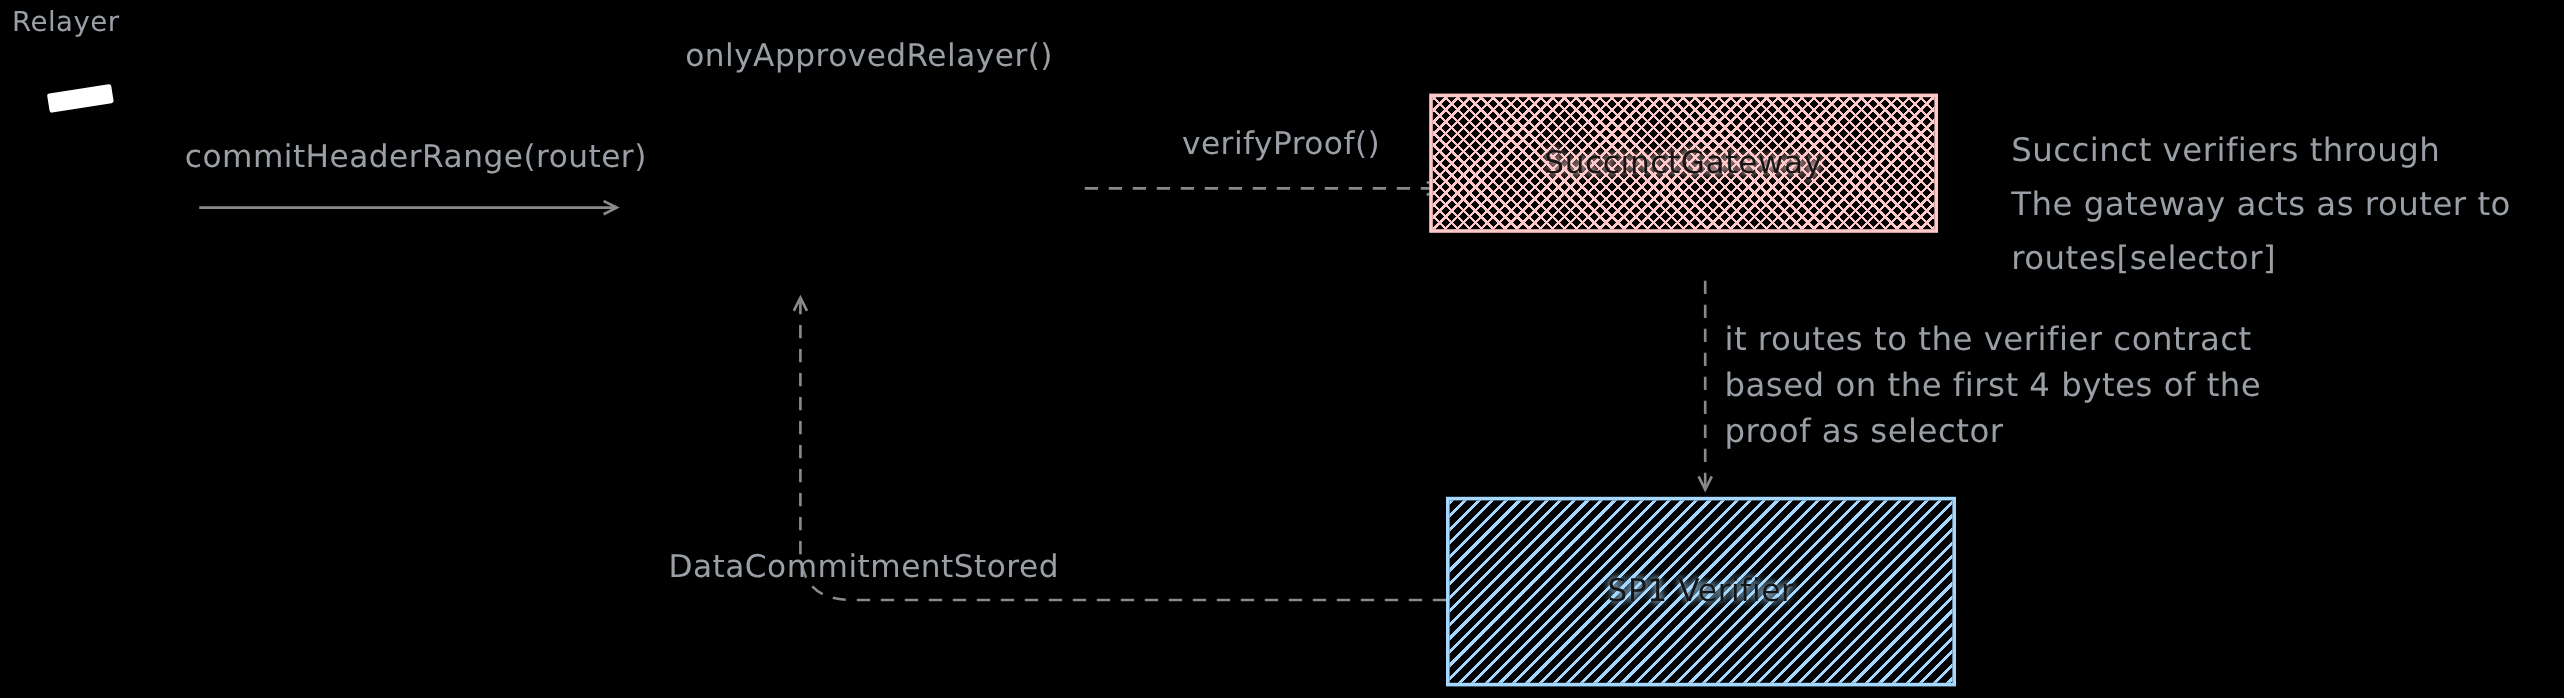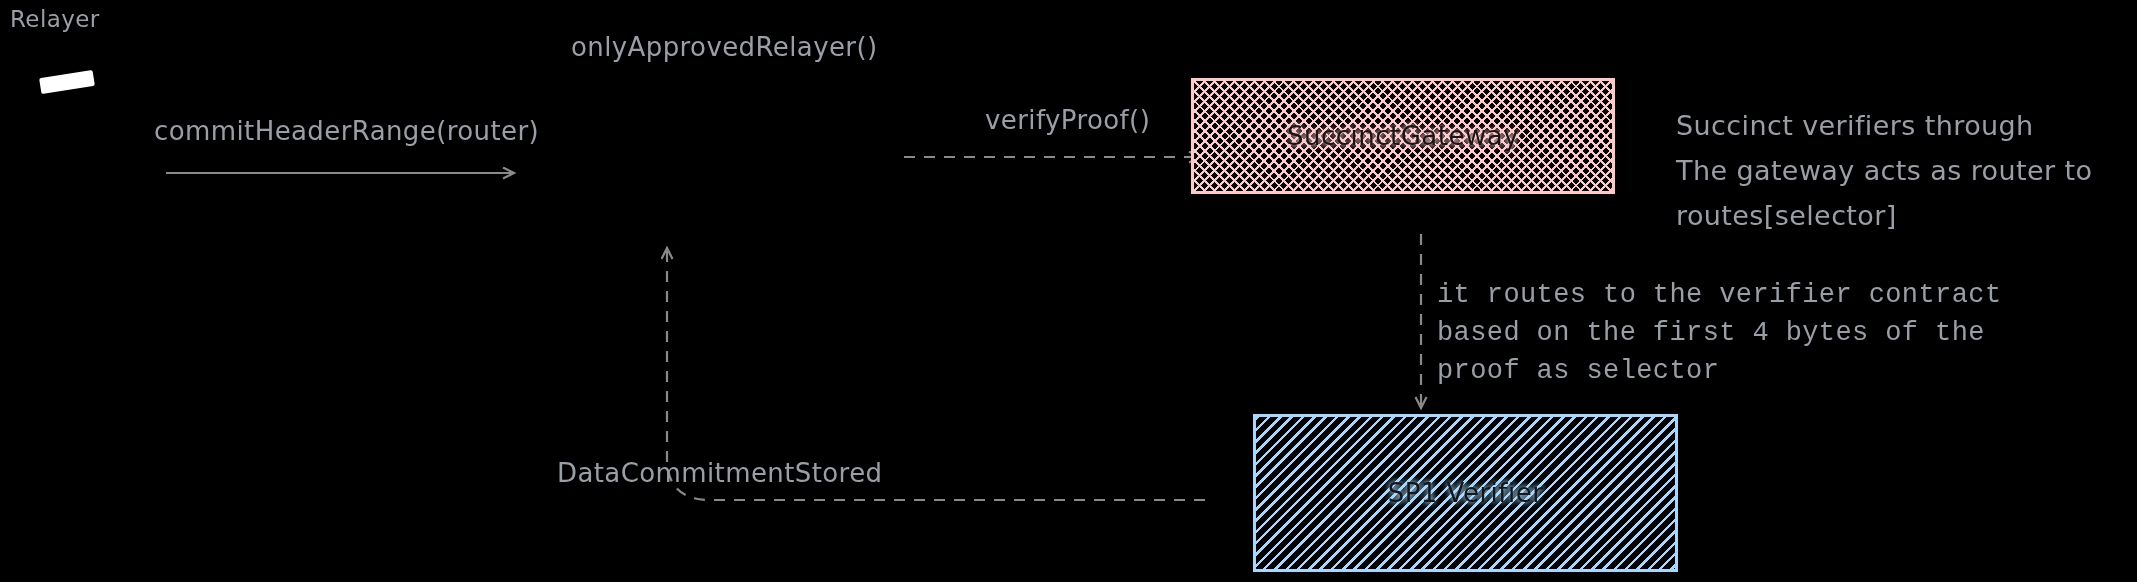--- a/index.html
+++ b/index.html
@@ -32,21 +32,21 @@
   }
   .note {
     position: absolute;
     color: var(--text-color, #9a9a9a);
     font-size: 27px;
     letter-spacing: 0.4px;
     white-space: nowrap;
   }
   .note .line { display: block; }
   .note-gateway { left: 1676px; top: 103px; line-height: 45px; }
-  .note-routing { left: 1437px; top: 276px; line-height: 38px; font-family: Liberation Mono, monospace; }
+  .note-routing { left: 1437px; top: 265px; line-height: 38px; }
 
   .lbl-relayer  { left: 10px;  top: 6px;   font-size: 23px; }
   .lbl-commit   { left: 154px; top: 116px; }
   .lbl-only     { left: 571px; top: 32px;  }
   .lbl-verify   { left: 985px; top: 105px; }
   .lbl-datacmt  { left: 557px; top: 458px; }
 
   .relayer-shape {
     position: absolute;
     left: 40px; top: 74px;
@@ -64,21 +64,20 @@
       repeating-linear-gradient(45deg,  var(--c) 0 2px, transparent 2px 7px),
       repeating-linear-gradient(135deg, var(--c) 0 2px, transparent 2px 7px);
     display: flex;
     align-items: center;
     justify-content: center;
     box-sizing: border-box;
   }
   .node.single-hatch {
     background-image:
       repeating-linear-gradient(135deg, var(--c) 0 2.5px, transparent 2.5px 8px);
-    margin-left: 48px;
   }
   .node .node-label {
     font-size: 26px;
     font-weight: 500;
     color: #161616;
     letter-spacing: 0.5px;
     text-shadow: 0 0 5px var(--c), 0 0 9px var(--c);
     white-space: nowrap;
   }
   .node-blobstream { left: 523px;  top: 89px;  width: 375px; height: 150px; }

